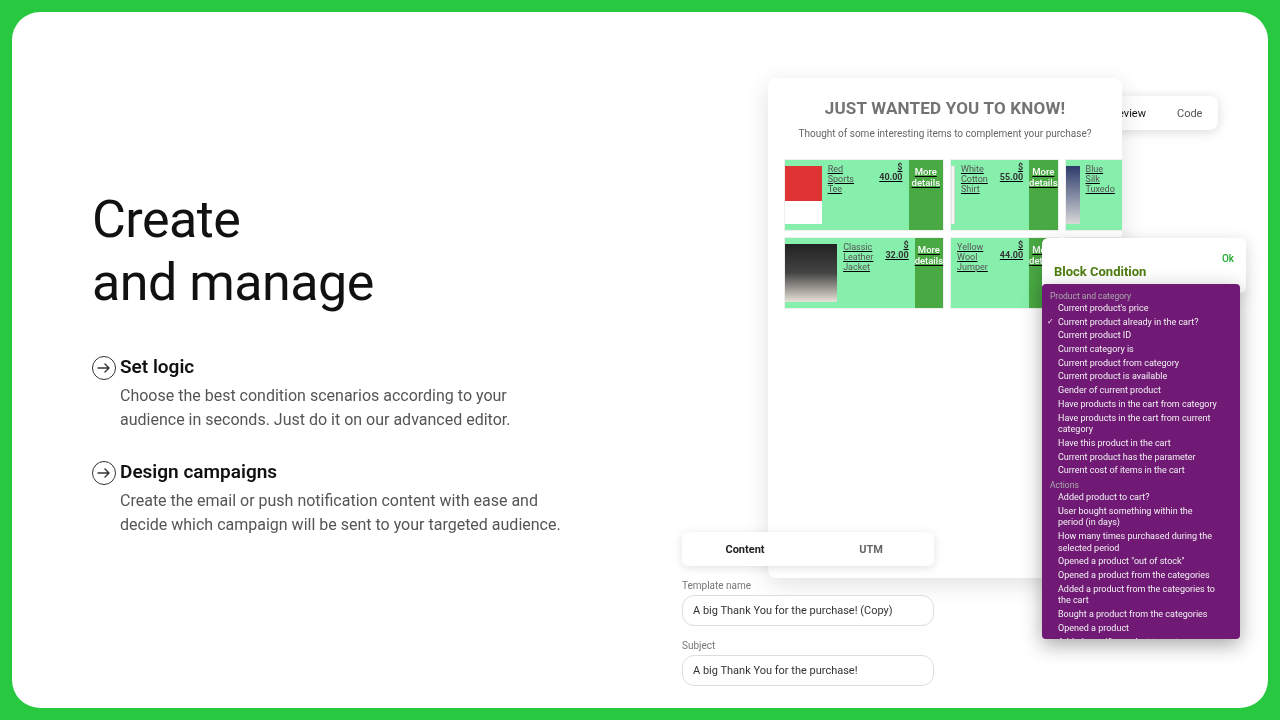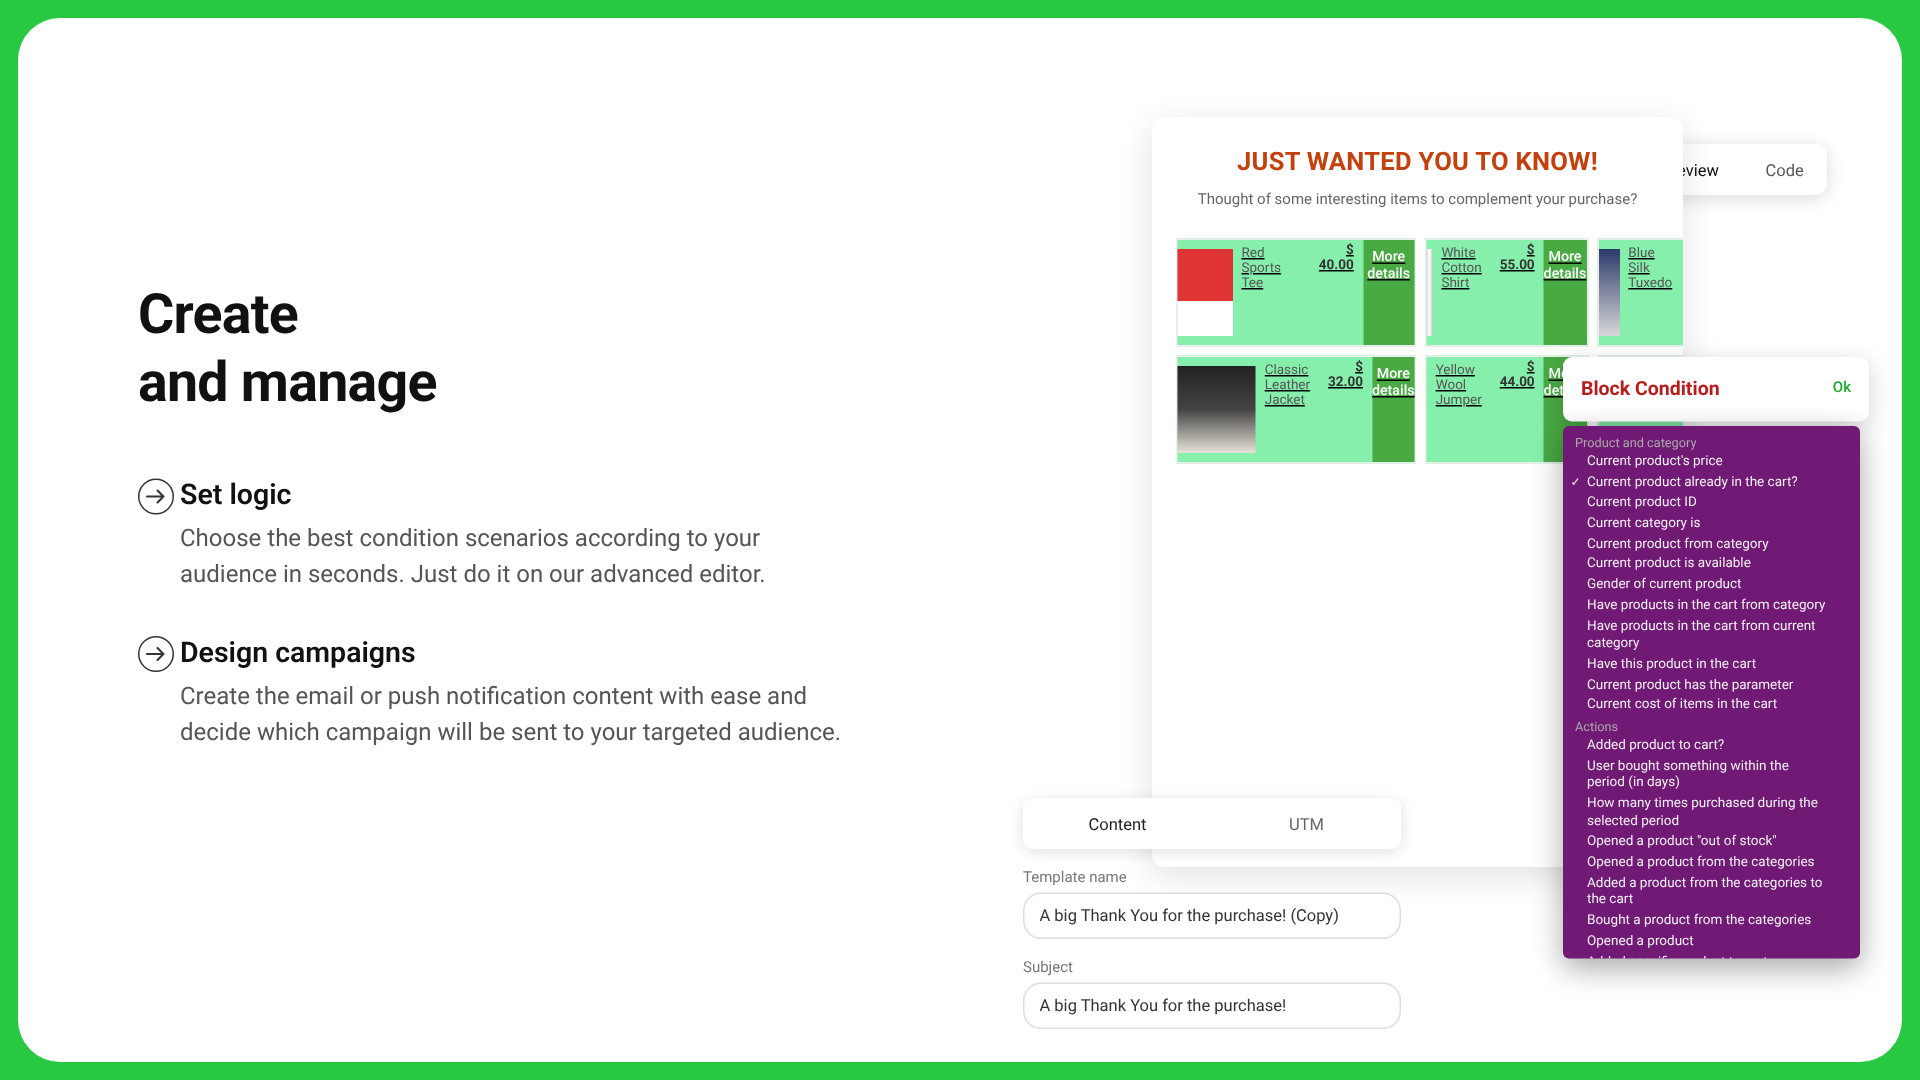--- a/index.html
+++ b/index.html
@@ -1,57 +1,57 @@
 <!DOCTYPE html>
 <html><head>
 <meta charset="utf-8">
 <style>
 * { margin: 0; padding: 0; box-sizing: border-box; }
 body { font-family: -apple-system, BlinkMacSystemFont, "Segoe UI", Roboto, Helvetica, Arial, sans-serif; background: #28c840; width: 1280px; height: 720px; overflow: hidden; }
 .frame { position: absolute; left: 12px; top: 12px; width: 1256px; height: 696px; background: #fff; border-radius: 28px; }
 .left-col { position: absolute; left: 80px; top: 176px; width: 480px; }
-.hero-title { font-size: 37px; font-weight: 700; color: #111; line-height: 1.22; letter-spacing: -0.5px; }
+.hero-title { font-size: 52px; font-weight: 400; color: #111; line-height: 1.22; letter-spacing: -0.5px; }
 .feature { display: flex; margin-top: 40px; }
 .feature + .feature { margin-top: 28px; }
 .feature-icon { width: 24px; height: 24px; border: 1.5px solid #333; border-radius: 50%; flex: 0 0 24px; display: flex; align-items: center; justify-content: center; margin-top: 1px; }
 .feature-icon svg { width: 14px; height: 10px; }
 .feature-body { margin-left: 4px; }
 .feature-body h3 { font-size: 19px; font-weight: 600; color: #111; margin-bottom: 6px; }
 .feature-body p { font-size: 16px; color: #555; line-height: 1.5; }
 
 .email-panel { position: absolute; left: 756px; top: 66px; width: 354px; height: 500px; background: #fff; border-radius: 8px; box-shadow: 0 6px 24px rgba(0,0,0,0.12); padding: 20px 16px 12px; overflow: hidden; }
-.email-title { font-size: 17px; font-weight: 700; text-align: center; color: #c2410c; letter-spacing: 0.2px; }
+.email-title { font-size: 17px; font-weight: 700; text-align: center; color: #737373; letter-spacing: 0.2px; }
 .email-sub { font-size: 10px; color: #666; text-align: center; margin-top: 10px; }
 .product-grid { display: grid; grid-template-columns: repeat(3, 1fr); gap: 6px; margin-top: 20px; }
 .product-card { border: 1px solid #eee; background: #86efac; display: flex; flex-direction: row; font-size: 9px; text-decoration: underline; }
 .product-img { height: 58px; width: 100%; margin: 6px auto 6px; }
 .p1 { background: linear-gradient(#e03434 60%, #fff 60%); width: 56px; }
 .p2 { background: linear-gradient(90deg,#ddd,#fff,#ccc); }
 .p3 { background: linear-gradient(#2c3a6b,#d8d8d8); }
 .p4 { background: linear-gradient(#222,#444,#e8e3d8); }
 .p5 { background: linear-gradient(#b89a3c,#8b6f28); }
 .p6 { background: repeating-linear-gradient(45deg,#b02020,#b02020 6px,#111 6px,#111 12px); }
 .product-name { color:#555; padding: 4px 6px; height: 28px; }
 .product-price { color:#333; font-weight: 700; text-align: right; padding: 2px 6px 6px; }
 .product-btn { background: #49a943; color: #fff; text-align: center; font-size: 9.5px; padding: 6px 0; font-weight: 500; }
 
 .switch { position: absolute; left: 1080px; top: 84px; width: 126px; height: 34px; background: #fff; border-radius: 8px; box-shadow: 0 2px 12px rgba(0,0,0,0.15); display: flex; align-items: center; justify-content: space-around; font-size: 11px; color: #555; }
 .switch .active { color: #111; }
 
 .block-cond { position: absolute; left: 1030px; top: 226px; width: 204px; background: #fff; border-radius: 6px; box-shadow: 0 4px 16px rgba(0,0,0,0.18); padding: 14px 12px; }
-.block-cond-title { font-size: 13px; font-weight: 700; color: #b91c1c; }
+.block-cond-title { font-size: 13px; font-weight: 700; color: #4d7c0f; margin-top: 12px; }
 .block-cond-ok { position: absolute; right: 12px; top: 15px; font-size: 10px; color: #1fa82f; font-weight: 500; }
 
 .cond-menu { position: absolute; left: 1030px; top: 272px; width: 198px; height: 355px; background: #701a75; border-radius: 4px; color: #f1f1f1; font-size: 9px; padding: 5px 0; overflow: hidden; box-shadow: 0 6px 20px rgba(0,0,0,0.35); }
 .cond-menu .cat { color: #aaa; padding: 2px 8px 1px; font-size: 8.5px; }
 .cond-menu .item { padding: 1px 20px 1px 16px; line-height: 1.3; position: relative; }
 .cond-menu .item.checked::before { content: "✓"; position: absolute; left: 5px; font-size: 8px; }
 
 .bottom-panel { position: absolute; left: 670px; top: 520px; width: 252px; }
-.sub-tabs { display: flex; background: #fff; border-radius: 6px; box-shadow: 0 2px 10px rgba(0,0,0,0.12); height: 34px; align-items: center; font-size: 11px; color: #666; }
+.sub-tabs { display: flex; background: #fff; border-radius: 6px; box-shadow: 0 2px 10px rgba(0,0,0,0.12); height: 34px; align-items: center; font-size: 11px; color: #666; font-weight: bold; }
 .sub-tabs > div { flex:1; text-align:center; }
 .sub-tabs .sel { color: #222; }
 .field-label { font-size: 10px; color: #777; margin-top: 14px; margin-bottom: 4px; }
 .field-input { width: 100%; border: 1px solid #ddd; border-radius: 12px; padding: 8px 10px; font-size: 11px; color: #333; background: #fff; font-family: inherit; }
 </style>
 </head>
 <body>
 
 <div class="frame">
 

